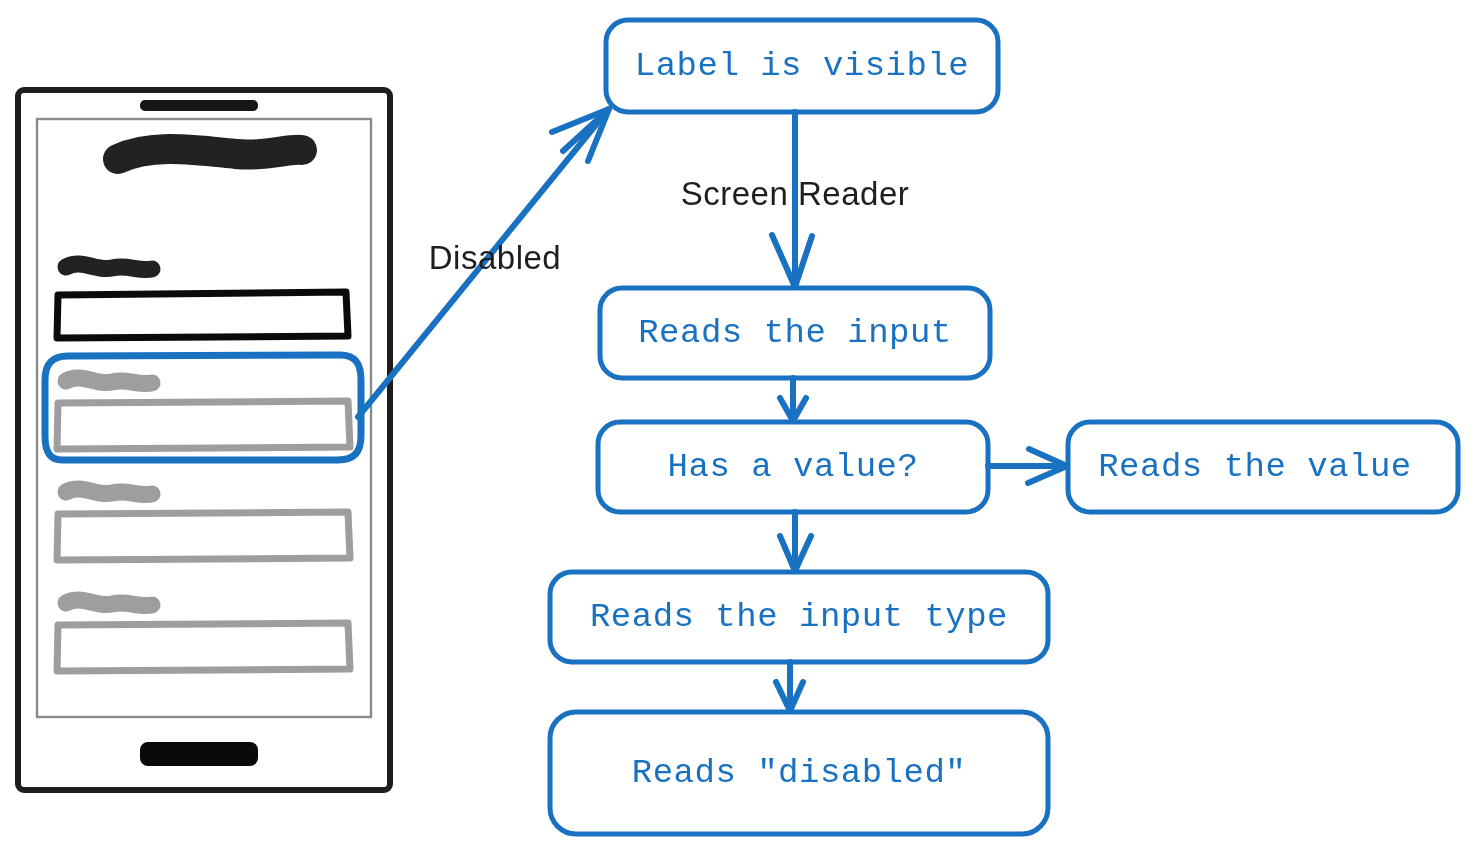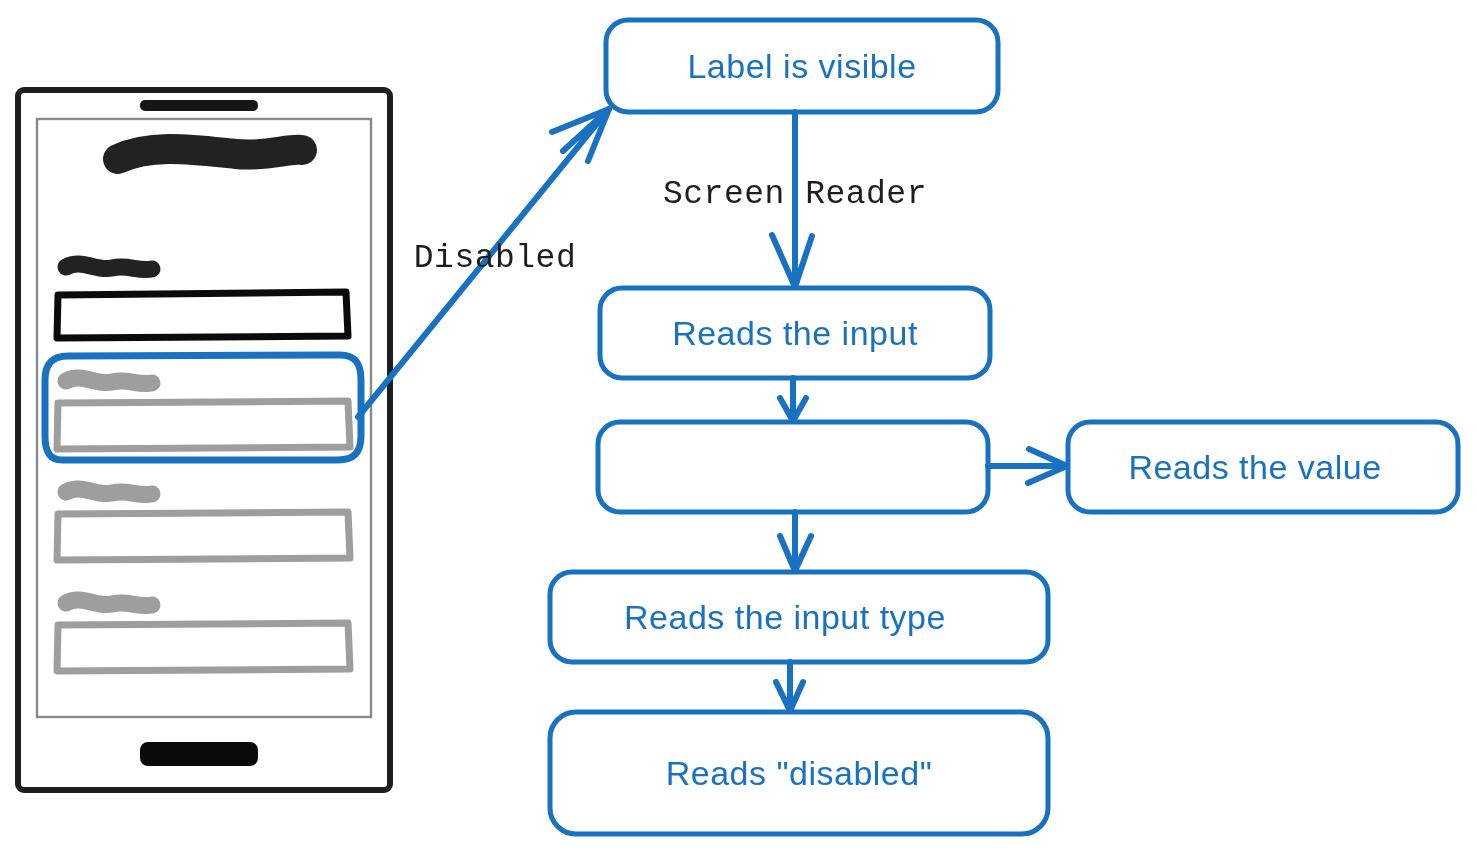--- a/index.html
+++ b/index.html
@@ -24,33 +24,33 @@
     width: 1476px;
     height: 854px;
   }
   .node-label {
     position: absolute;
     display: flex;
     align-items: center;
     justify-content: center;
     text-align: center;
     color: #1971c2;
-    font-family: Liberation Sans, sans-serif;
+    font-family: Liberation Mono, monospace;
     font-size: 34px;
     letter-spacing: 0.5px;
     white-space: nowrap;
     pointer-events: none;
   }
   .edge-label {
     position: absolute;
     display: flex;
     align-items: center;
     justify-content: center;
     color: #1e1e1e;
-    font-family: Liberation Mono, monospace;
+    font-family: Liberation Sans, sans-serif;
     font-size: 33px;
     letter-spacing: 0.5px;
     white-space: nowrap;
     background: transparent;
     pointer-events: none;
   }
 </style>
 </head>
 <body>
 
@@ -137,24 +137,25 @@
       <path d="M358 417 L 608 110"></path>
       <path d="M552 132 L 609 109 L 588 161"></path>
       <path d="M609 109 L 563 151"></path>
     </g>
   </svg>
 
   <div class="node-label" style="left:606px; top:20px; width:392px; height:92px;">Label is visible</div>
 
   <div class="node-label" style="left:600px; top:288px; width:390px; height:90px;">Reads the input</div>
 
+  <div class="node-label" style="left:598px; top:422px; width:390px; height:90px;">Has a value?</div>
 
   <div class="node-label" style="left:1060px; top:422px; width:390px; height:90px;text-align:right;">Reads the value</div>
 
-  <div class="node-label" style="left:536px; top:572px; width:498px; height:90px;">Reads the input type</div>
+  <div class="node-label" style="left:550px; top:572px; width:498px; height:90px;">Reads the input type</div>
 
   <div class="node-label" style="left:550px; top:712px; width:498px; height:122px;">Reads "disabled"</div>
 
   <div class="edge-label" style="left:650px; top:170px; width:290px; height:48px;">Screen Reader</div>
 
   <div class="edge-label" style="left:404px; top:234px; width:182px; height:48px;">Disabled</div>
 
 </div>
 
 </body></html>

